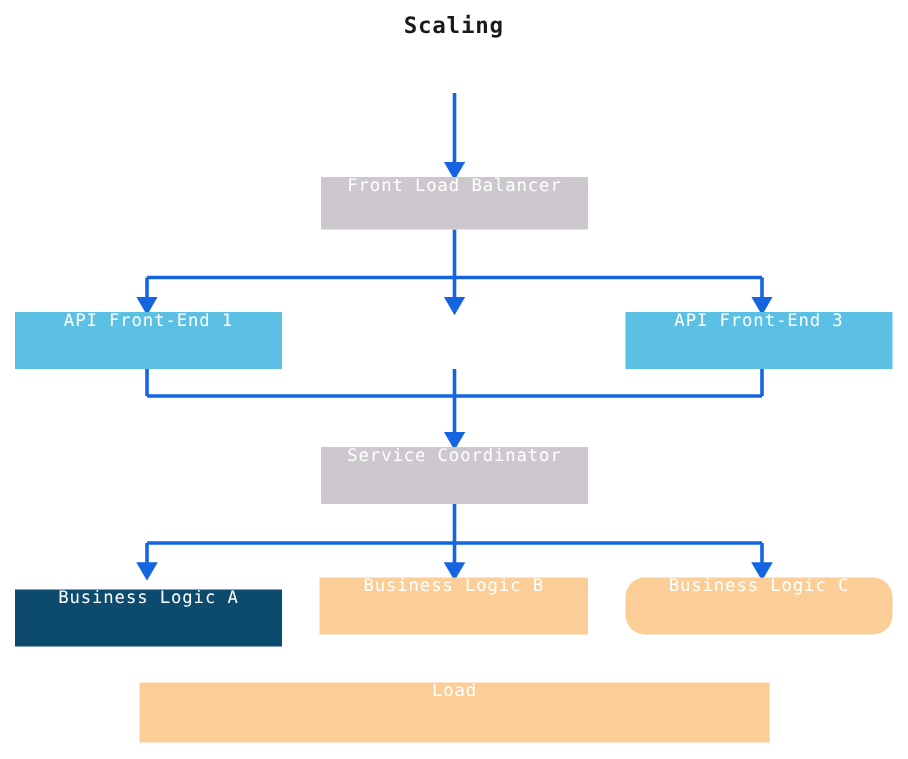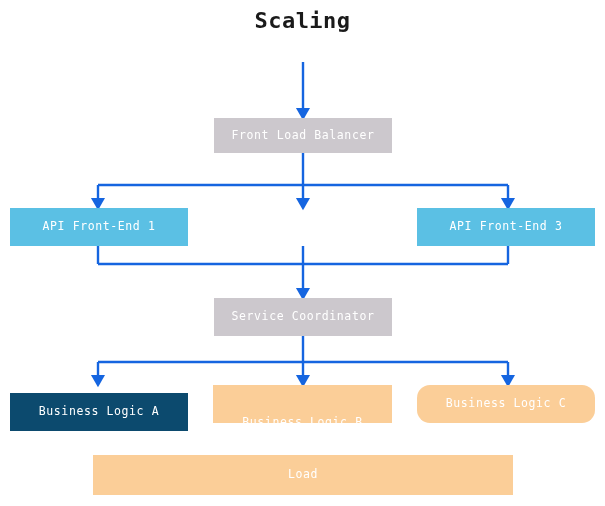--- a/index.html
+++ b/index.html
@@ -18,39 +18,38 @@
     position: absolute;
     left: 0;
     top: 0;
     width: 605px;
     height: 506px;
   }
   .node-box {
     position: absolute;
     box-sizing: border-box;
     display: flex;
-    align-items: center;
     justify-content: center;
   }
   .node-label {
     font-family: "DejaVu Sans Mono", "Liberation Mono", monospace;
     font-size: 11.5px;
     letter-spacing: 0.6px;
     color: #ffffff;
     white-space: nowrap;
     line-height: 1;
   }
   #page-title {
     position: absolute;
     left: 0;
     top: 8px;
     width: 605px;
     text-align: center;
     font-family: "DejaVu Sans Mono", "Liberation Mono", monospace;
-    font-size: 22px;
+    font-size: 15px;
     font-weight: bold;
     color: #1a1a1a;
     letter-spacing: 0.5px;
   }
   svg.connectors {
     position: absolute;
     left: 0;
     top: 0;
     width: 605px;
     height: 506px;
@@ -110,21 +109,21 @@
 
   <div class="node-box" style="left: 214px; top: 298px; width: 178px; height: 38px; background: rgb(204, 200, 205);">
     <span class="node-label" style="color: rgb(255, 255, 255);">Service Coordinator</span>
   </div>
 
   <div class="node-box" style="left: 10px; top: 393px; width: 178px; height: 38px; background: #0c4a6e;">
     <span class="node-label" style="color: rgb(255, 255, 255);">Business Logic A</span>
   </div>
 
   <div class="node-box" style="left: 213px; top: 385px; width: 179px; height: 38px; background: rgb(251, 206, 152);">
-    <span class="node-label" style="color: rgb(255, 255, 255); margin-top: 38px;">Business Logic B</span>
+    <span class="node-label" style="color: rgb(255, 255, 255);">Business Logic B</span>
   </div>
 
   <div class="node-box" style="left: 417px; top: 385px; width: 178px; height: 38px; background: rgb(251, 206, 152); border-radius: 13px;">
     <span class="node-label" style="color: rgb(255, 255, 255);">Business Logic C</span>
   </div>
 
   <div class="node-box" style="left: 93px; top: 455px; width: 420px; height: 40px; background: rgb(251, 206, 152);">
     <span class="node-label" style="color: rgb(255, 255, 255);">Load</span>
   </div>
 

